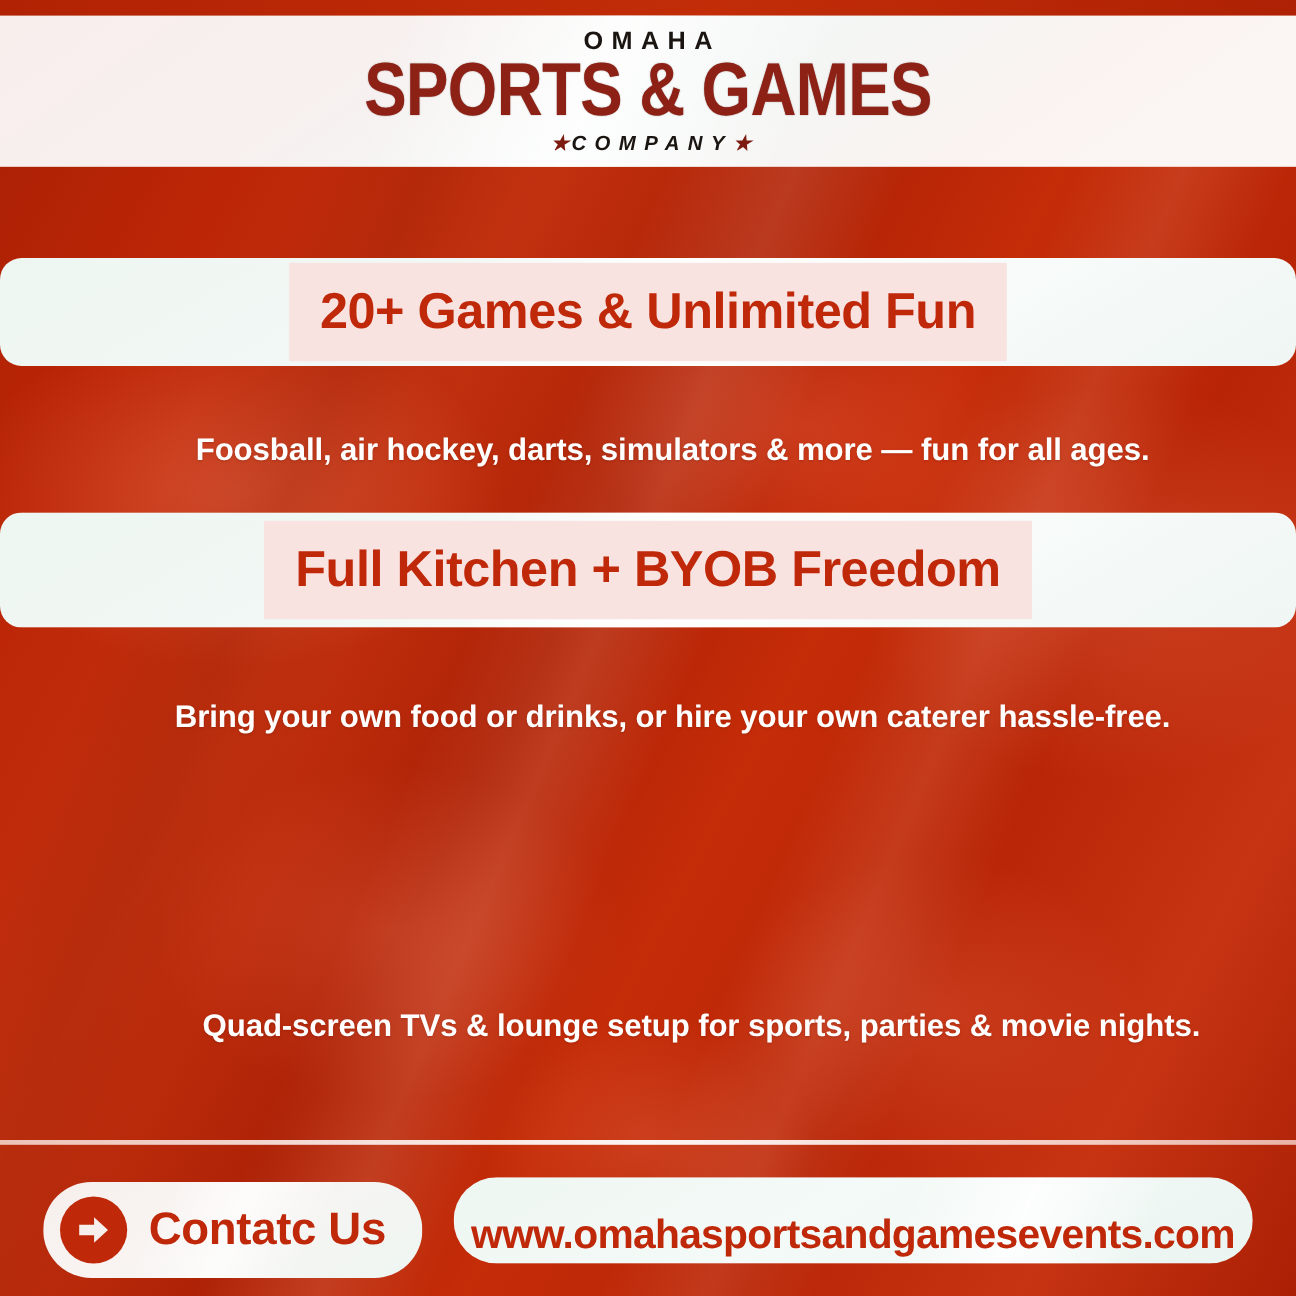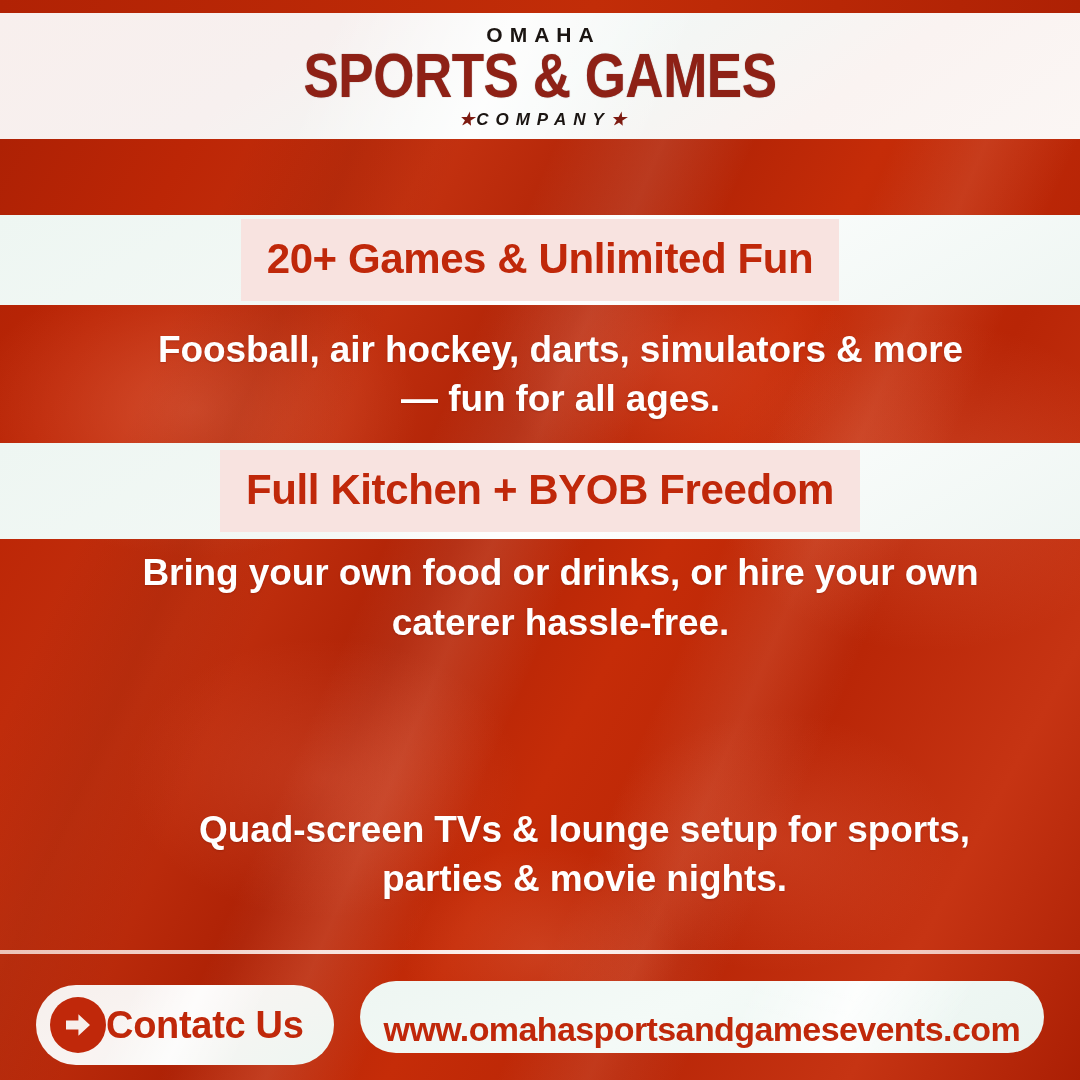--- a/index.html
+++ b/index.html
@@ -104,20 +104,21 @@
   .logo-bottom .star { color: #7e1b11; letter-spacing: 2px; }
 
   
   .band {
     position: absolute;
     left: 0;
     right: 0;
     display: flex;
     align-items: center;
     justify-content: center;
+    border-radius: 18px;
   }
   .band-light {
     background:
       linear-gradient(108deg, rgba(255,255,255,0) 34%, rgba(255,255,255,.9) 50%, rgba(255,255,255,0) 66%),
       linear-gradient(150deg, #eef6f2 0%, #f2f8f5 35%, #fbfdfc 58%, #eff6f3 100%);
   }
 
   .headline-pill {
     background: #f8e3e0;
     color: #c0280a;
@@ -127,33 +128,33 @@
     line-height: 1;
     letter-spacing: -0.4px;
     padding: 19px 26px 21px 26px;
     white-space: nowrap;
   }
 
   .body-copy {
     color: #ffffff;
     font-family: "Liberation Sans", sans-serif;
     font-weight: 700;
-    font-size: 37px;
+    font-size: 26px;
     line-height: 1.33;
     text-align: center;
     letter-spacing: -0.1px;
     max-width: 840px;
     text-shadow: 0 1px 2px rgba(90,15,0,.25);
     margin-left: 41px;
   }
 
   
   #band-light-1 { top: 215px;  height: 90px; }
   #band-red-1   { top: 305px;  height: 138px; }
-  #band-light-2 { top: 443px;  height: 96px; }
+  #band-light-2 { top: 427px;  height: 96px; }
   #band-red-2   { top: 533px;  height: 129px; }
   #band-light-3 { top: 662px;  height: 95px; }
   #band-red-3   { top: 757px;  height: 194px; padding-left: 48px; }
 
   
   .divider {
     position: absolute;
     left: 0; right: 0;
     top: 950px;
     height: 4px;
@@ -168,21 +169,21 @@
     display: flex;
     align-items: center;
     gap: 26px;
     padding: 0 36px;
     box-sizing: border-box;
   }
 
   .contact-pill {
     display: flex;
     align-items: center;
-    gap: 0;
+    gap: 18px;
     background:
       linear-gradient(115deg, rgba(255,255,255,0) 30%, rgba(255,255,255,.75) 50%, rgba(255,255,255,0) 70%),
       linear-gradient(150deg, #f6efec 0%, #f9f4f2 40%, #eef6f2 100%);
     border-radius: 999px;
     padding: 12px 30px 12px 14px;
     flex: 0 0 auto;
     margin-top: 16px;
   }
   .arrow-badge {
     width: 56px;

